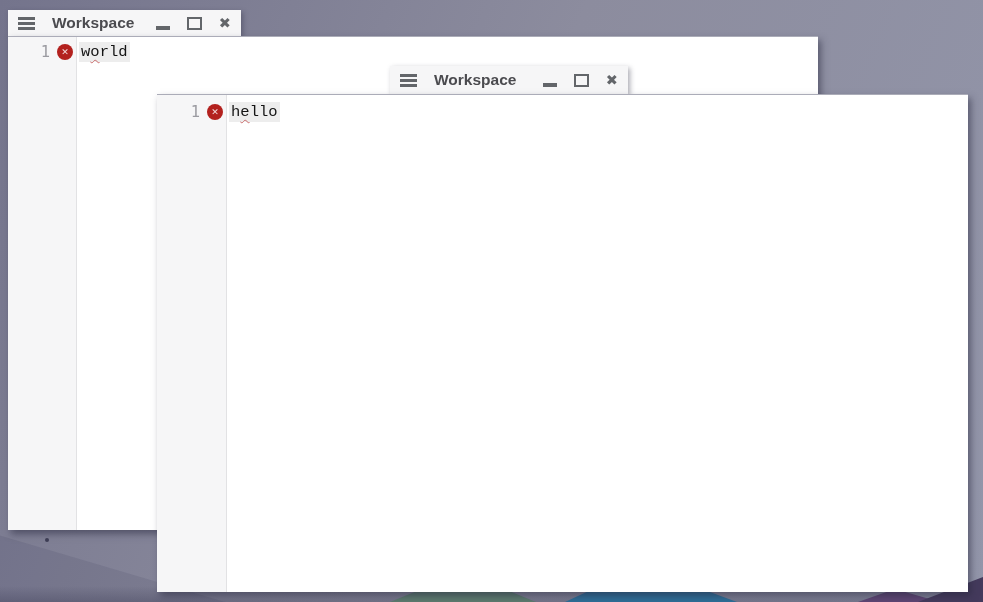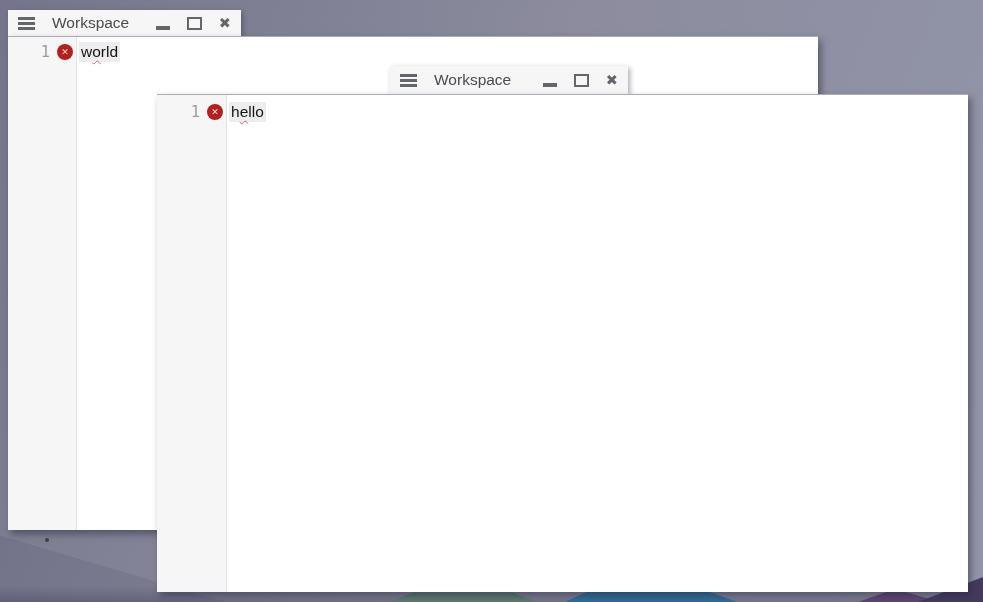--- a/index.html
+++ b/index.html
@@ -65,21 +65,21 @@
   .window-2 .titlebar { left:233px; top:0; width:238px; height:28px; }
 
   .hamburger {
     width:17px; height:13px; margin-right:17px; flex:none; cursor:pointer;
     background:linear-gradient(to bottom,
       var(--icon_color,#63666a) 0 2.6px, transparent 2.6px 5.2px,
       var(--icon_color,#63666a) 5.2px 7.8px, transparent 7.8px 10.4px,
       var(--icon_color,#63666a) 10.4px 13px);
   }
   .title {
-    font-weight:normal; font-size:15.5px; color:var(--title_color,#4b4b4f);
+    font-weight:bold; font-size:15.5px; color:var(--title_color,#4b4b4f);
     white-space:nowrap;
     text-align:right;
   }
   .controls { margin-left:auto; display:flex; align-items:center; gap:17px; }
   .btn { cursor:pointer; display:flex; align-items:center; justify-content:center; }
   .glyph-min { width:14px; height:4px; background:var(--icon_color,#63666a); margin-top:9px; }
   .glyph-max { width:11px; height:9px; border:2.5px solid var(--icon_color,#63666a); }
   .glyph-close {
     font-family:"DejaVu Sans", sans-serif; font-size:14.5px; font-weight:bold;
     color:var(--icon_color,#63666a); line-height:1;
@@ -116,21 +116,21 @@
     color:var(--error_badge_x,#f3dcdc);
     display:flex; align-items:center; justify-content:center;
     font-family:"DejaVu Sans", sans-serif; font-size:9px; font-weight:bold;
     line-height:1;
   }
 
   .content { flex:1; padding:5px 0 0 2px; cursor:text; }
   .window-2 .content { padding-top:7px; }
   .code-line {
     height:20px; display:flex; align-items:flex-end;
-    font-family:Liberation Sans, sans-serif; font-size:15.5px;
+    font-family:Liberation Mono, monospace; font-size:15.5px;
     color:var(--code_color,#141414); white-space:pre;
   }
   .word { background:var(--word_highlight_bg,#ededed); padding:1px 2px; }
   .squiggle {
     text-decoration-line:underline;
     text-decoration-style:wavy;
     text-decoration-color:var(--squiggle_color,#c96b6b);
     text-decoration-thickness:1px;
     text-underline-offset:3px;
   }

